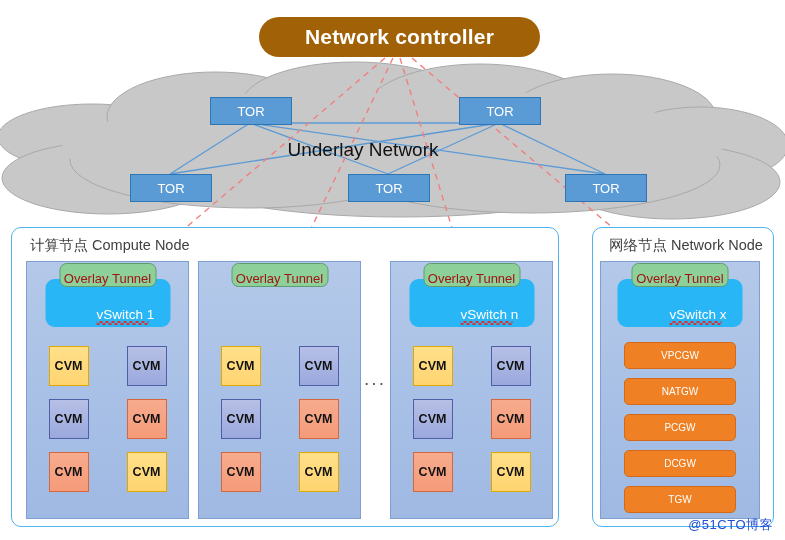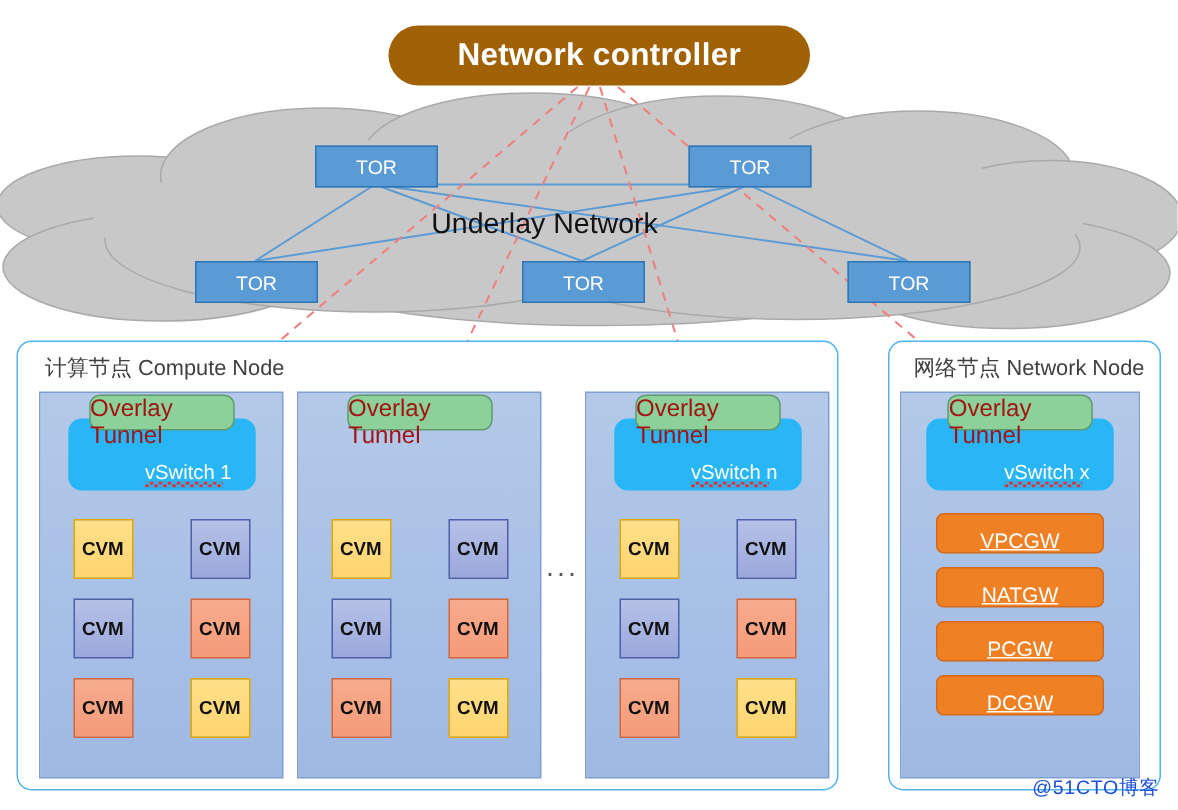--- a/index.html
+++ b/index.html
@@ -134,23 +134,23 @@
   }
 
   .overlay-tunnel {
     position: absolute;
     left: 50%; transform: translateX(-50%);
     top: 1px;
     width: 95px; height: 22px;
     background: #8ed09a;
     border: 1px solid #5e9c6d;
     border-radius: 7px;
-    display: flex; align-items: flex-start; justify-content: center;
+    display: flex; align-items: flex-end; justify-content: center;
     color: #a11414;
-    font-size: 16px;
+    font-size: 13px;
     z-index: 3;
   }
 
   
   .cvm-grid {
     position: absolute;
     left: 0; right: 0;
     top: 84px;
     display: grid;
     grid-template-columns: repeat(2, 40px);
@@ -189,25 +189,24 @@
     top: 80px;
     display: flex;
     flex-direction: column;
     gap: 9px;
   }
   .gw {
     width: 112px; height: 27px;
     background: #ef8023;
     border: 1px solid #d4691a;
     border-radius: 5px;
-    display: flex; align-items: flex-end; justify-content: center;
+    display: flex; align-items: center; justify-content: center;
     color: #ffffff;
-    font-size: 14px;
-    box-sizing: border-box;
-    text-decoration: underline;
+    font-size: 10px;
+    box-sizing: border-box;
   }
 
   
   #watermark {
     position: absolute;
     right: 12px; bottom: 6px;
     font-size: 13px;
     color: #1d4ed8;
     letter-spacing: .5px;
     margin-top: 48px;
@@ -400,18 +399,21 @@
         </div>
       <div class="gw">
           <span>NATGW</span>
         </div>
       <div class="gw">
           <span>PCGW</span>
         </div>
       <div class="gw">
           <span>DCGW</span>
         </div>
+      <div class="gw">
+          <span>TGW</span>
+        </div>
     </div>
   </div>
 
   <div id="watermark">@51CTO博客</div>
 
 </div>
 
 </body></html>

